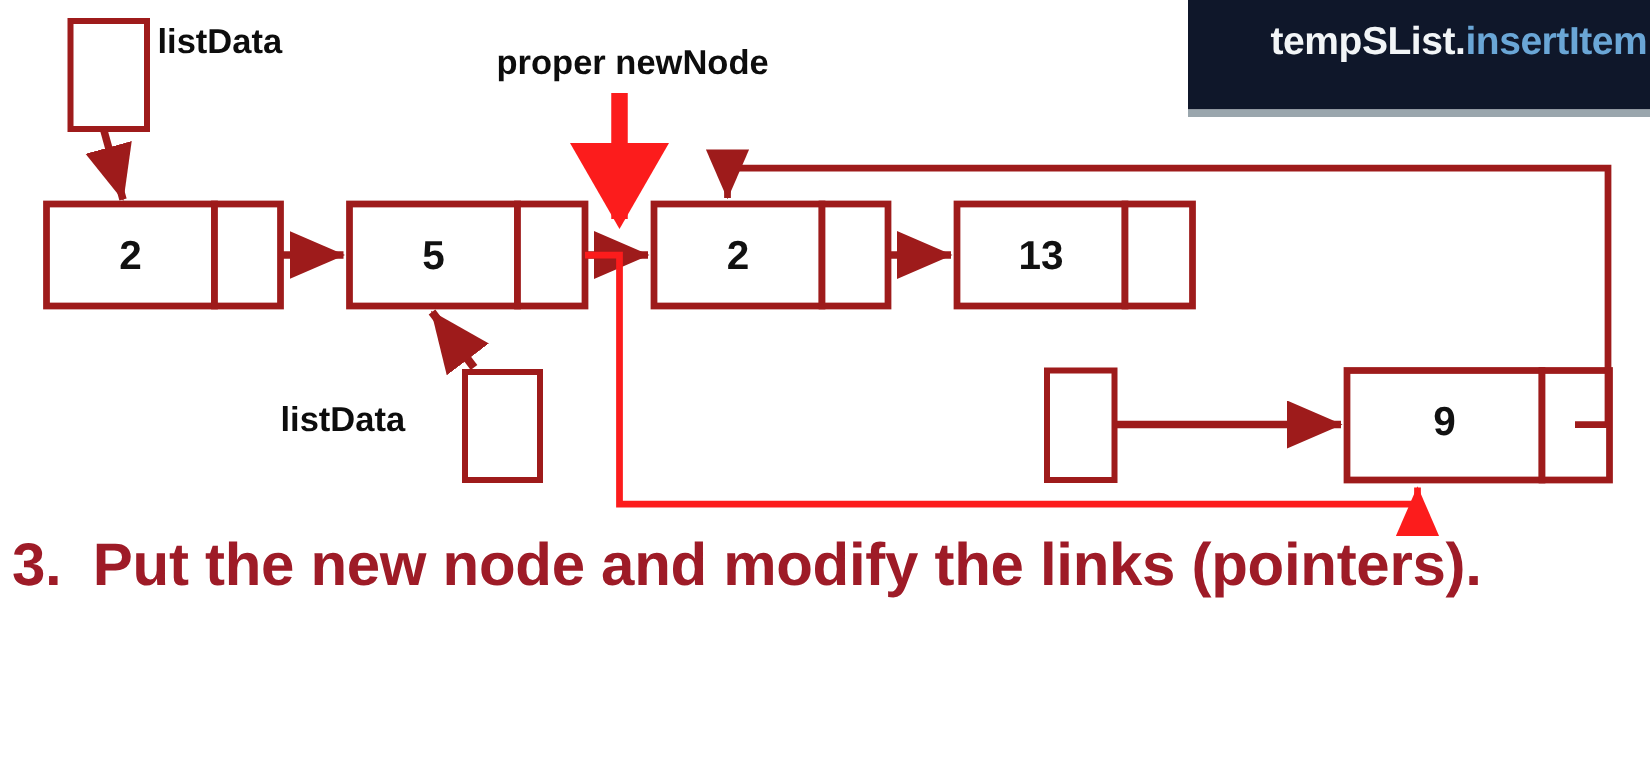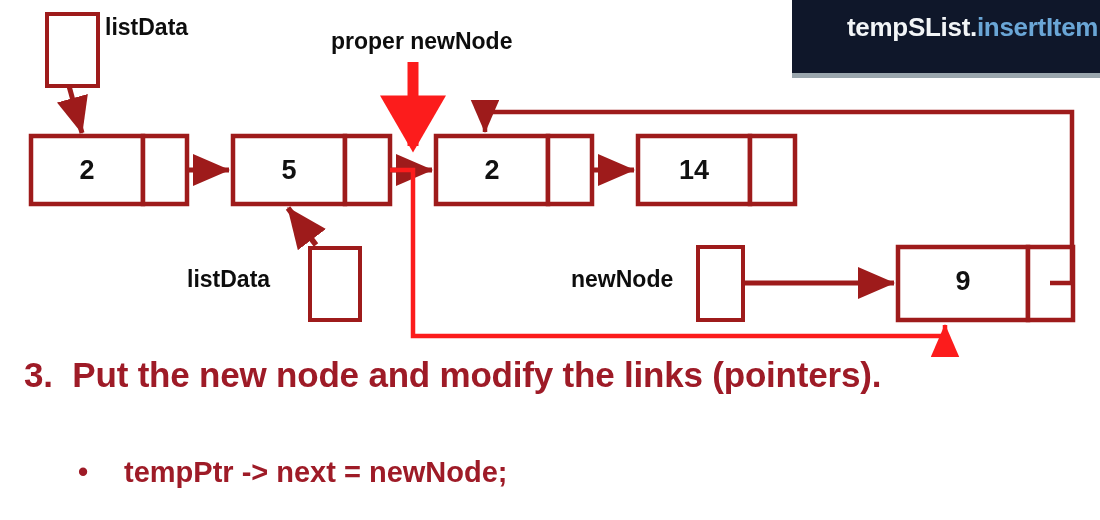--- a/index.html
+++ b/index.html
@@ -80,23 +80,22 @@
   .redline {
     position: absolute;
     color: #9e1b27;
     font-weight: bold;
     white-space: nowrap;
     line-height: 1;
   }
   #step-line {
     left: 8px;
     top: 357px;
-    font-size: 35px;
+    font-size: 40px;
     letter-spacing: -0.2px;
-    margin-left: 16px;
   }
   #bullet1 {
     left: 78px;
     top: 410px;
     font-size: 29px;
   }
   #bullet2 {
     left: 78px;
     top: 458px;
     font-size: 29px;
@@ -166,31 +165,27 @@
     <path d="M1050,283 L1072,283 L1072,112 L485,112 L485,132" fill="none" stroke="#9e1b1b" stroke-width="4.5" marker-end="url(#ah-dark)"></path>
 
     <line x1="413" y1="62" x2="413" y2="146" stroke="#fc1c1c" stroke-width="11" marker-end="url(#ah-red-big)"></line>
 
     <path d="M390,170 L413,170 L413,336 L945,336 L945,325" fill="none" stroke="#fc1c1c" stroke-width="4.5" marker-end="url(#ah-red)"></path>
   </svg>
 
   <div class="nodeval" style="left:31px;  top:157px; width:112px;">2</div>
   <div class="nodeval" style="left:233px; top:157px; width:112px;">5</div>
   <div class="nodeval" style="left:436px; top:157px; width:112px;">2</div>
-  <div class="nodeval" style="left:638px; top:157px; width:112px;">14</div>
+  <div class="nodeval" style="left:638px; top:157px; width:112px;">13</div>
   <div class="nodeval" style="left:898px; top:268px; width:130px;">9</div>
 
   <div class="blabel" style="left:105px; top:16px;">listData</div>
   <div class="blabel" style="left:331px; top:30px;">proper newNode</div>
   <div class="blabel" style="left:187px; top:268px;">listData</div>
-  <div class="blabel" style="left:571px; top:268px;">newNode</div>
 
   <div class="redline" id="step-line">
     <span>3.</span>
     <span style="margin-left:10px;">Put the new node and modify the links (pointers).</span>
   </div>
 
 
-  <div class="redline" id="bullet2">
-    <span class="bullet-dot">•</span><span>tempPtr -&gt; next = newNode;</span>
-  </div>
 
 </div>
 
 </body></html>

